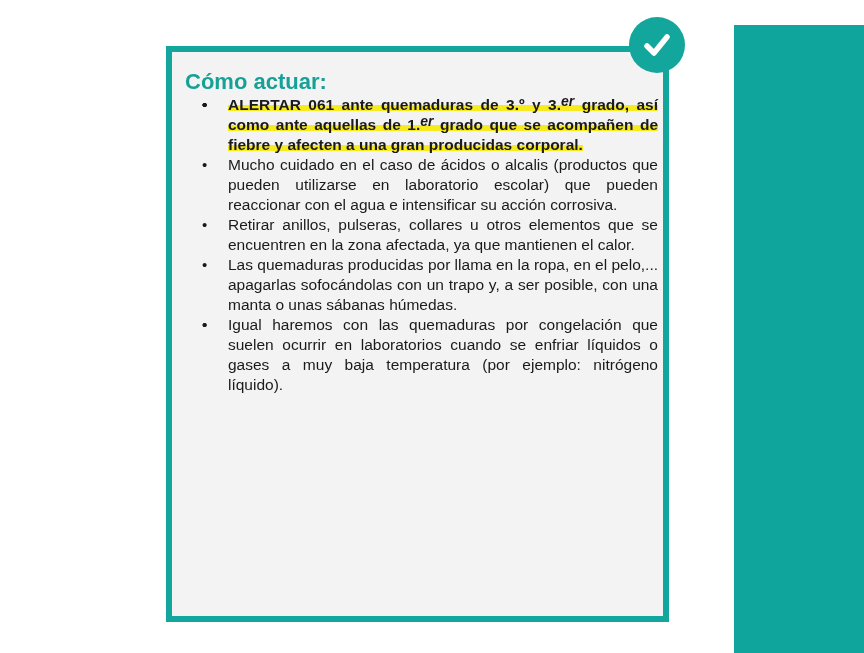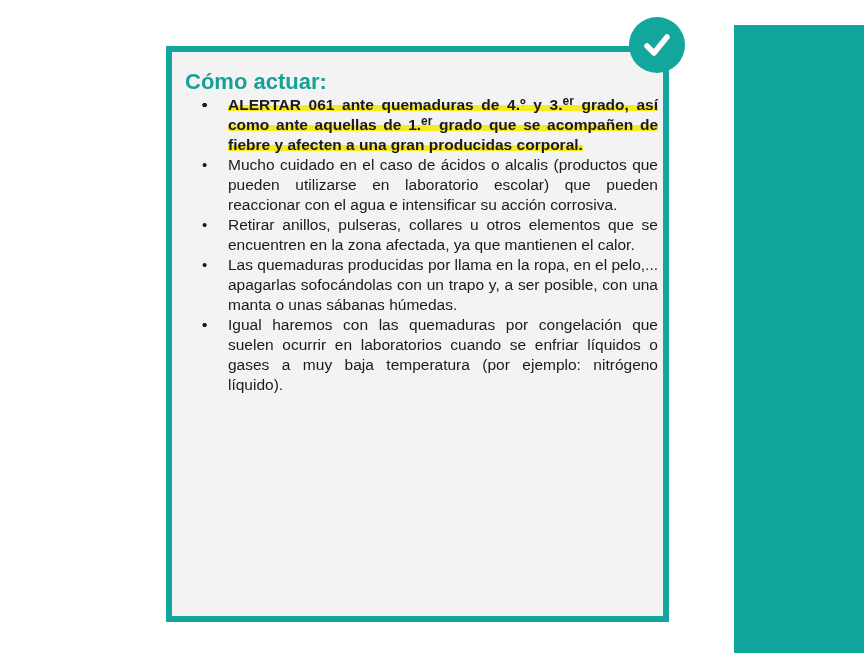--- a/index.html
+++ b/index.html
@@ -10,34 +10,34 @@
          border:6px solid #13a69d; background:#f4f3f3; box-sizing:content-box; }
   .check { position:absolute; left:629px; top:17px; width:56px; height:56px; border-radius:50%;
            background:#13a69d; display:flex; align-items:center; justify-content:center; }
   .title { position:absolute; left:13px; top:17px; font-size:22px; font-weight:bold; color:#16a197;
            letter-spacing:0px; }
   ul.items { position:absolute; left:0; top:43px; margin:0; padding:0; list-style:none; width:486px; }
   ul.items li { position:relative; padding-left:56px; font-size:15.5px; line-height:20px; color:#1a1a1a;
                text-align:justify; }
   ul.items li .bullet { position:absolute; left:30px; top:0; font-size:15px; }
   .hl { font-weight:bold; background:linear-gradient(to bottom, transparent 55%, #f7ea1f 55%, #f7ea1f 90%, transparent 90%); }
-  sup { font-size:12px; vertical-align:top; line-height:12px; }
+  sup { font-size:14px; vertical-align:top; line-height:12px;font-style:italic; }
 </style>
 </head>
 <body>
 
 <div class="side-panel"></div>
 
 <div class="box">
   <div class="title">Cómo actuar:</div>
   <ul class="items">
     <li><span class="bullet">•</span></li>
     <li><span class="bullet">•</span></li>
     <li><span class="bullet">•</span></li>
-    <li><span class="bullet">•</span><span class="hl"><span>ALERTAR 061 ante quemaduras de 4.º y 3.</span><sup>er</sup><span> grado, así como ante aquellas de 1.</span><sup>er</sup><span> grado que se acompañen de fiebre y afecten a una gran producidas corporal.</span></span></li>
+    <li><span class="bullet">•</span><span class="hl"><span>ALERTAR 061 ante quemaduras de 3.º y 3.</span><sup>er</sup><span> grado, así como ante aquellas de 1.</span><sup>er</sup><span> grado que se acompañen de fiebre y afecten a una gran producidas corporal.</span></span></li>
     <li><span class="bullet">•</span><span>Mucho cuidado en el caso de ácidos o alcalis (productos que pueden utilizarse en laboratorio escolar) que pueden reaccionar con el agua e intensificar su acción corrosiva.</span></li>
     <li><span class="bullet">•</span><span>Retirar anillos, pulseras, collares u otros elementos que se encuentren en la zona afectada, ya que mantienen el calor.</span></li>
     <li><span class="bullet">•</span><span>Las quemaduras producidas por llama en la ropa, en el pelo,... apagarlas sofocándolas con un trapo y, a ser posible, con una manta o unas sábanas húmedas.</span></li>
     <li><span class="bullet">•</span></li>
     <li><span class="bullet">•</span><span>Igual haremos con las quemaduras por congelación que suelen ocurrir en laboratorios cuando se enfriar líquidos o gases a muy baja temperatura (por ejemplo: nitrógeno líquido).</span></li>
   </ul>
 </div>
 
 <div class="check">
   <svg width="34" height="34" viewBox="0 0 34 34">

